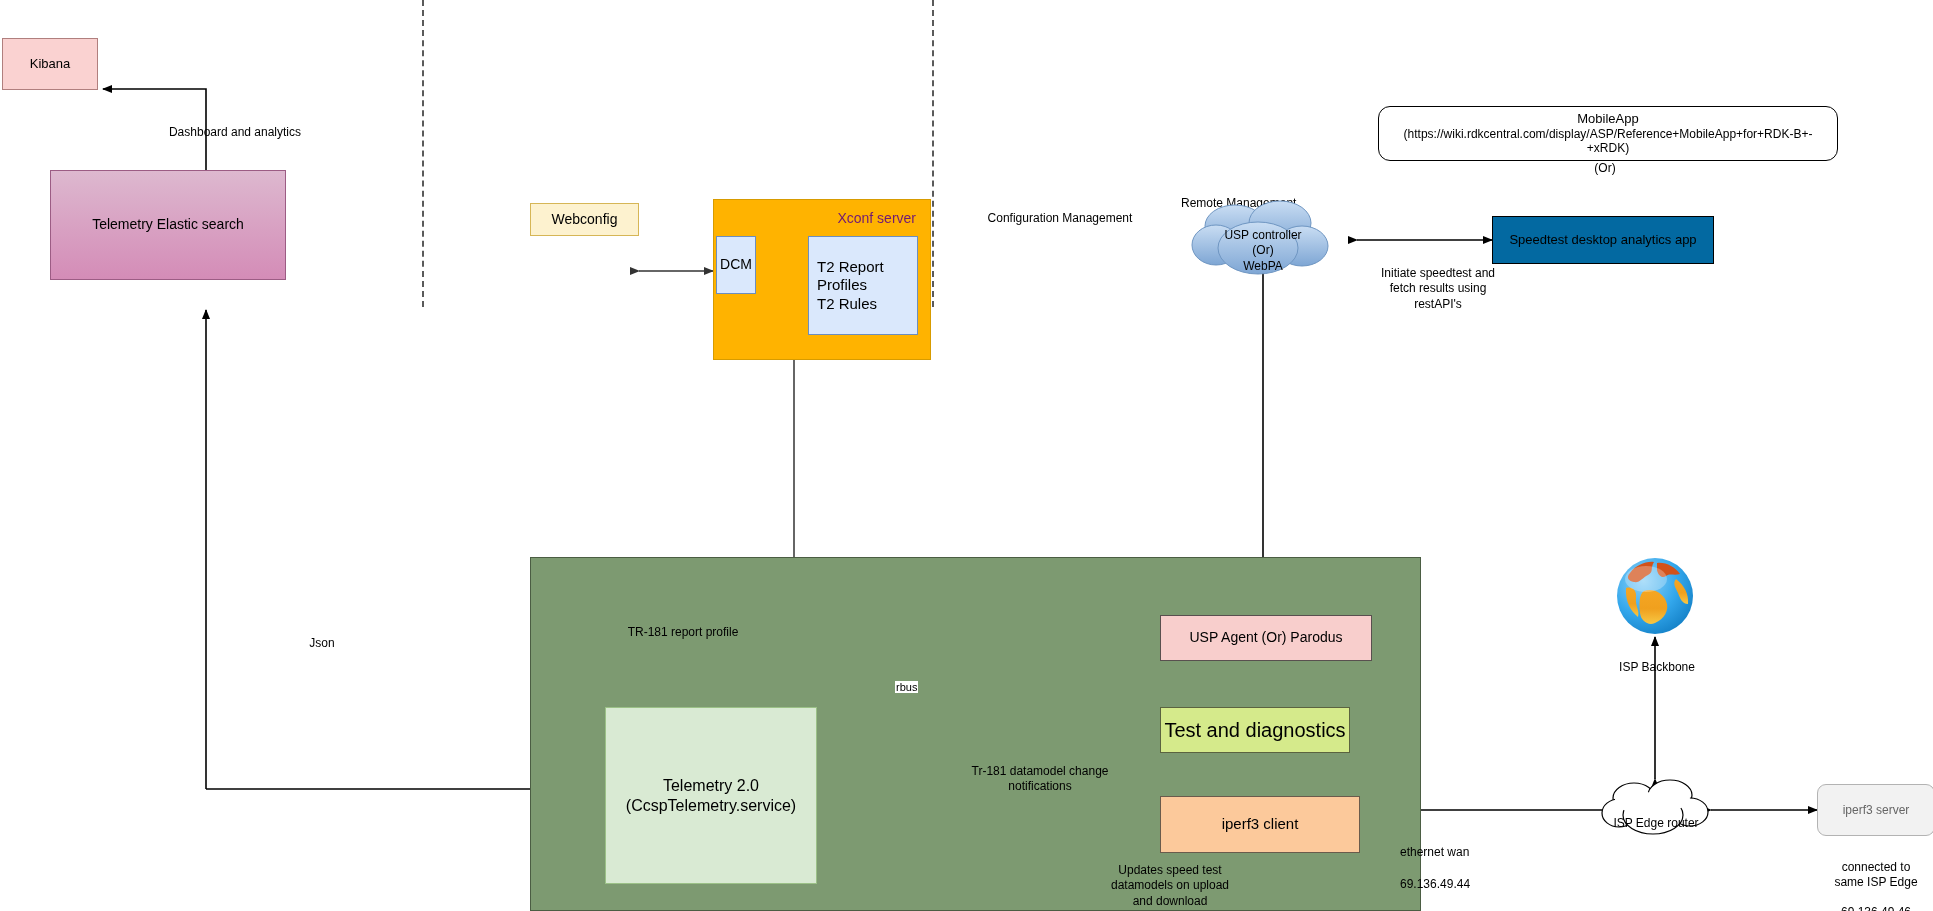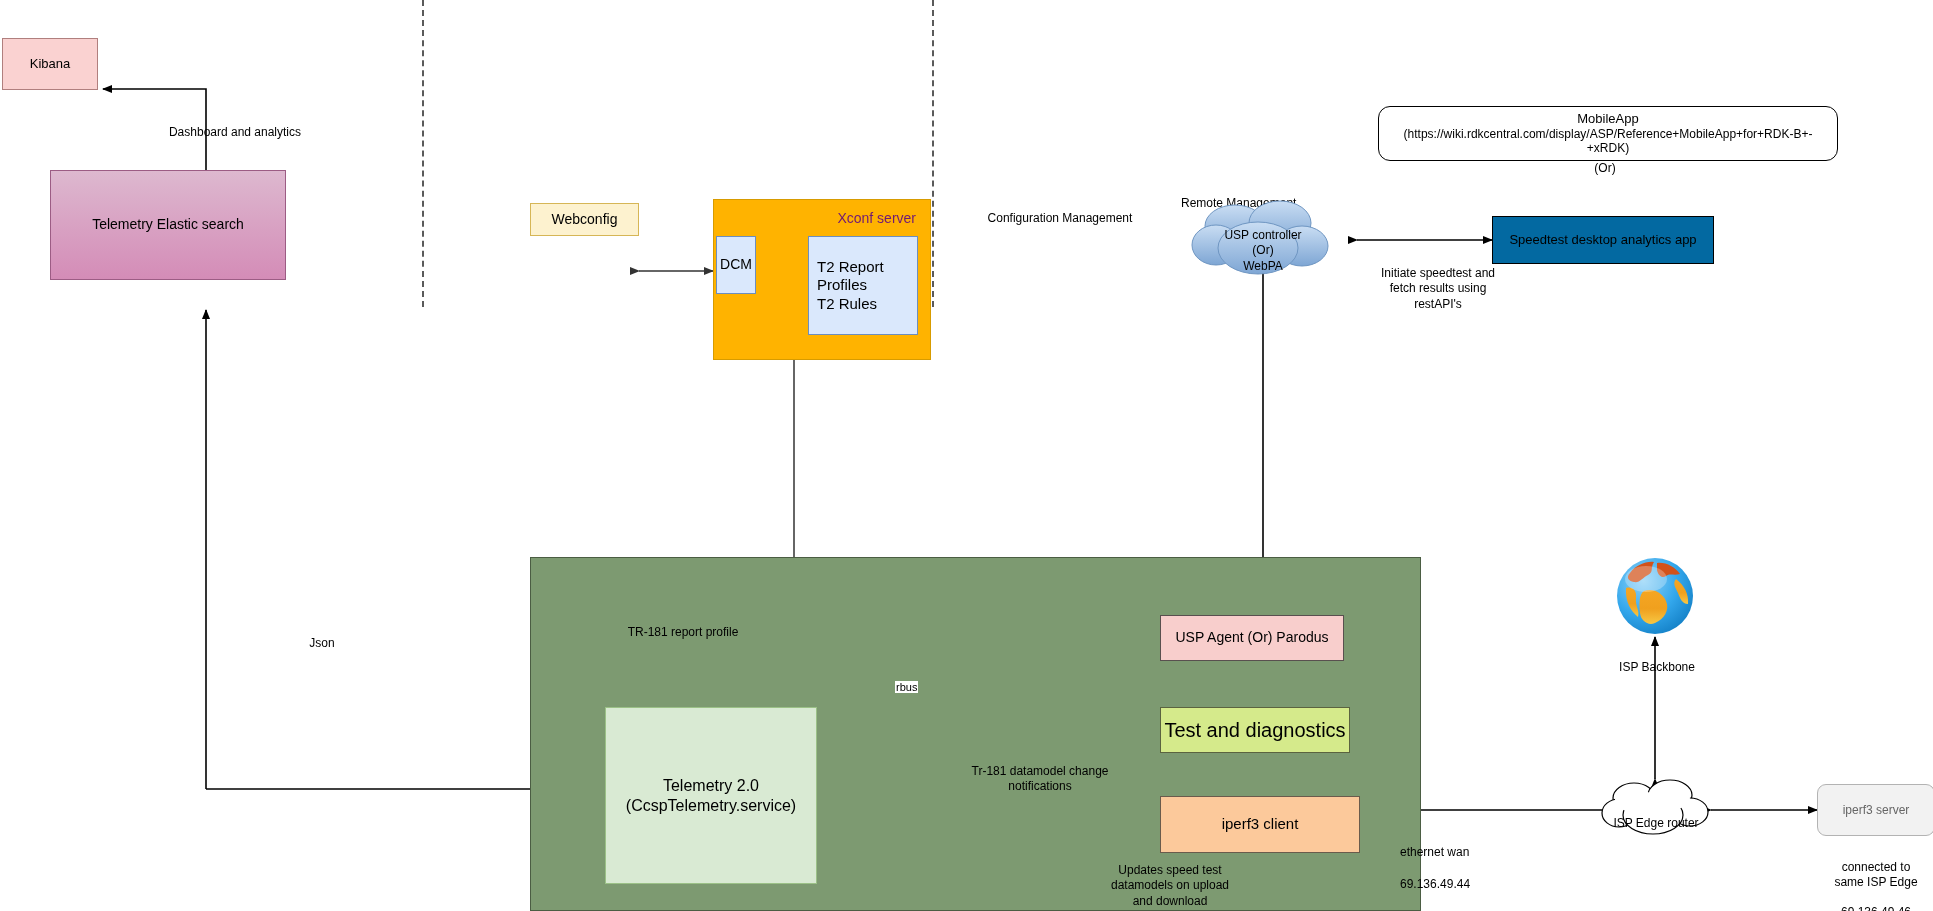--- a/index.html
+++ b/index.html
@@ -195,21 +195,21 @@
 notifications</span>
   </div>
 
   <div class="lbl txt12" style="left:1075px;top:847px;width:190px;white-space:pre-line;">
     <span>Updates speed test
 datamodels on upload
 and download
 diagnostics</span>
   </div>
 
-  <div class="node uspagent" style="left:1160px;top:615px;width:184px;height:46px;">
+  <div class="node uspagent" style="left:1160px;top:615px;width:212px;height:46px;">
     <span>USP Agent (Or) Parodus</span>
   </div>
 
   <div class="node testdiag" style="left:1160px;top:707px;width:190px;height:46px;">
     <span>Test and diagnostics</span>
   </div>
 
   <div class="node iperf3c" style="left:1160px;top:796px;width:200px;height:57px;">
     <span>iperf3 client</span>
   </div>

